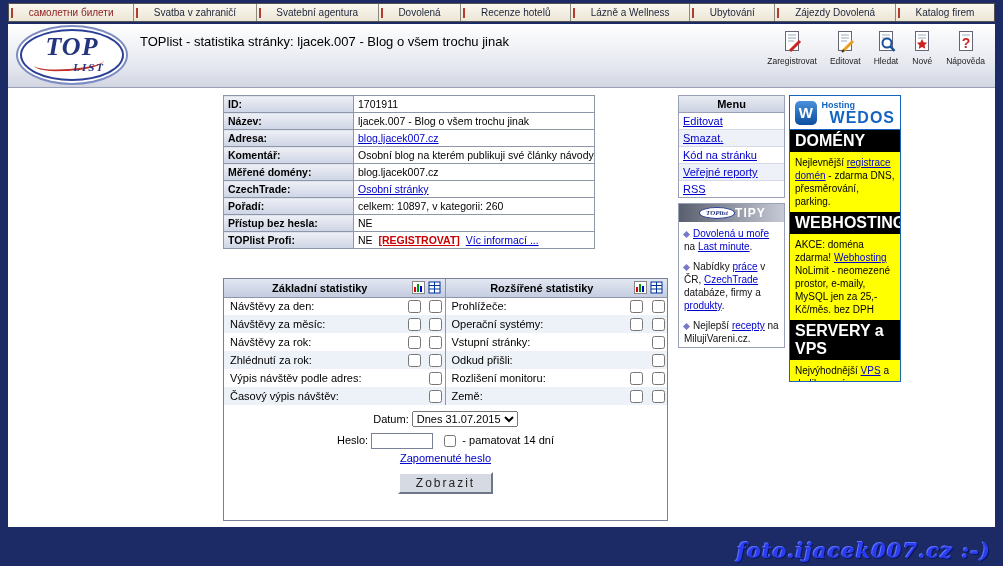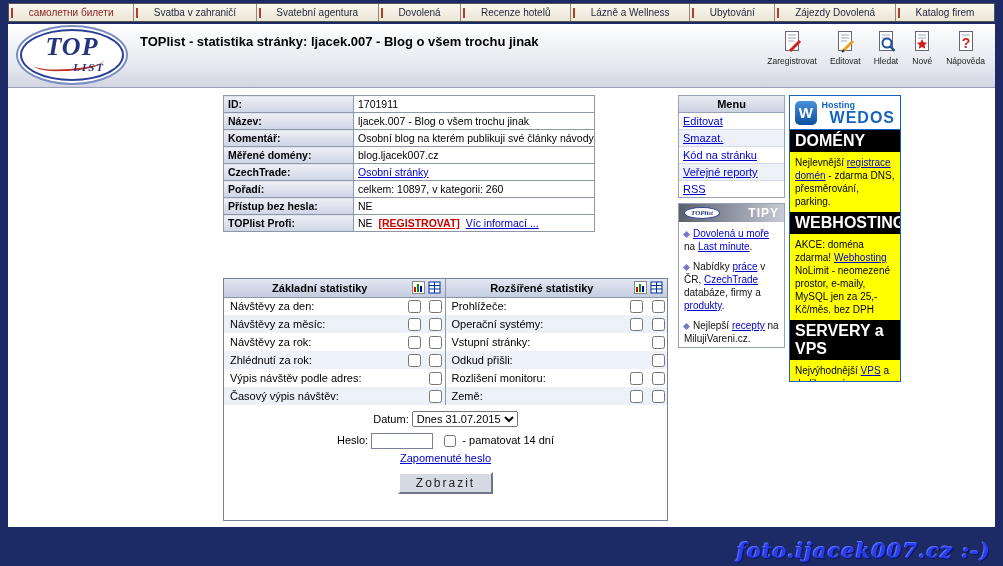--- a/index.html
+++ b/index.html
@@ -26,21 +26,21 @@
             background:linear-gradient(#ffffff,#e3e6ee 70%,#d2d6e2); border-bottom:1px solid #9aa0b5; }
   .logo { position:absolute; left:12px; top:5px; width:104px; height:52px; border-radius:50%;
           background:#fff; border:2px solid #2a3f96; box-shadow:0 0 0 2px #fff, 0 0 0 4px #7c8cc0; cursor:pointer; }
   .logo-top { position:absolute; left:0; right:0; top:3px; text-align:center;
               font-family:"Liberation Serif", serif; font-weight:bold; font-style:italic;
               font-size:26px; line-height:26px; color:#24357e; letter-spacing:1px; }
   .logo-list { position:absolute; right:17px; top:30px; font-family:"Liberation Serif", serif;
                font-weight:bold; font-style:italic; font-size:11px; color:#24357e; letter-spacing:2px; }
   .logo-swoosh { position:absolute; left:12px; top:24px; width:70px; height:16px;
                  border-bottom:2px solid #c03028; border-radius:50%; transform:rotate(-4deg); }
-  .title { position:absolute; left:132px; top:10px; font-size:13px; font-weight:bold; color:#000; }
+  .title { position:absolute; left:132px; top:10px; font-size:13px; font-weight:normal; color:#000; }
 
   .toolbar { position:absolute; right:10px; top:6px; display:flex; gap:13px; }
   .tool { display:flex; flex-direction:column; align-items:center; cursor:pointer; }
   .tool svg { display:block; }
   .tool-label { font-size:8.5px; color:#222; margin-top:2px; white-space:nowrap; }
 
   
   .content { position:absolute; left:8px; top:88px; width:987px; height:439px; background:#fff; }
 
   
@@ -81,21 +81,21 @@
   .menu-box { position:absolute; left:670px; top:7px; width:107px; border:1px solid #9aa0b5; background:#fff; }
   .menu-header { background:linear-gradient(#e8ebf2,#ccd2e2); font-weight:bold; font-size:11px;
                  text-align:center; padding:2px 0; border-bottom:1px solid #9aa0b5; }
   .menu-item { padding:2px 4px; font-size:11px; border-bottom:1px solid #d6dae4; cursor:pointer; }
   .menu-item:nth-child(odd) { background:#eef1f7; }
   .menu-item:last-child { border-bottom:none; }
 
   
   .tips-box { position:absolute; left:670px; top:115px; width:107px; border:1px solid #9aa0b5; background:#fff; }
   .tips-header { height:18px; background:linear-gradient(90deg,#5a5f6e,#c6cad6);
-                 display:flex; align-items:center; padding:0 5px; }
+                 display:flex; align-items:center; padding:0 20px; }
   .tipy-logo { background:#fff; border:1px solid #2a3f96; border-radius:50%; font-size:7px; font-weight:bold;
                font-style:italic; color:#24357e; padding:1px 6px; font-family:"Liberation Serif", serif; }
   .tipy-title { flex:1; text-align:right; color:#fff; font-weight:bold; font-size:12px; letter-spacing:1px; }
   .tip { padding:5px 5px 2px 5px; font-size:10px; line-height:13px; color:#111; }
   .tip-bullet { display:inline-block; width:5px; height:5px; background:#7678c8;
                 transform:rotate(45deg); margin-right:4px; }
 
   
   .wedos-box { position:absolute; left:781px; top:7px; width:112px; height:287px;
                border:1px solid #1565c0; background:#ffff00; overflow:hidden; }
@@ -195,20 +195,24 @@
 
     <table class="info-table">
       <tbody>
           <tr>
         <th>ID:</th>
         <td>1701911</td>
       </tr>
       <tr>
         <th>Název:</th>
         <td>ljacek.007 - Blog o všem trochu jinak</td>
+      </tr>
+      <tr>
+        <th>Adresa:</th>
+        <td><a class="lnk">blog.ljacek007.cz</a></td>
       </tr>
       <tr>
         <th>Komentář:</th>
         <td>Osobní blog na kterém publikuji své články návody či recenze.</td>
       </tr>
       <tr>
         <th>Měřené domény:</th>
         <td>blog.ljacek007.cz</td>
       </tr>
       <tr>

